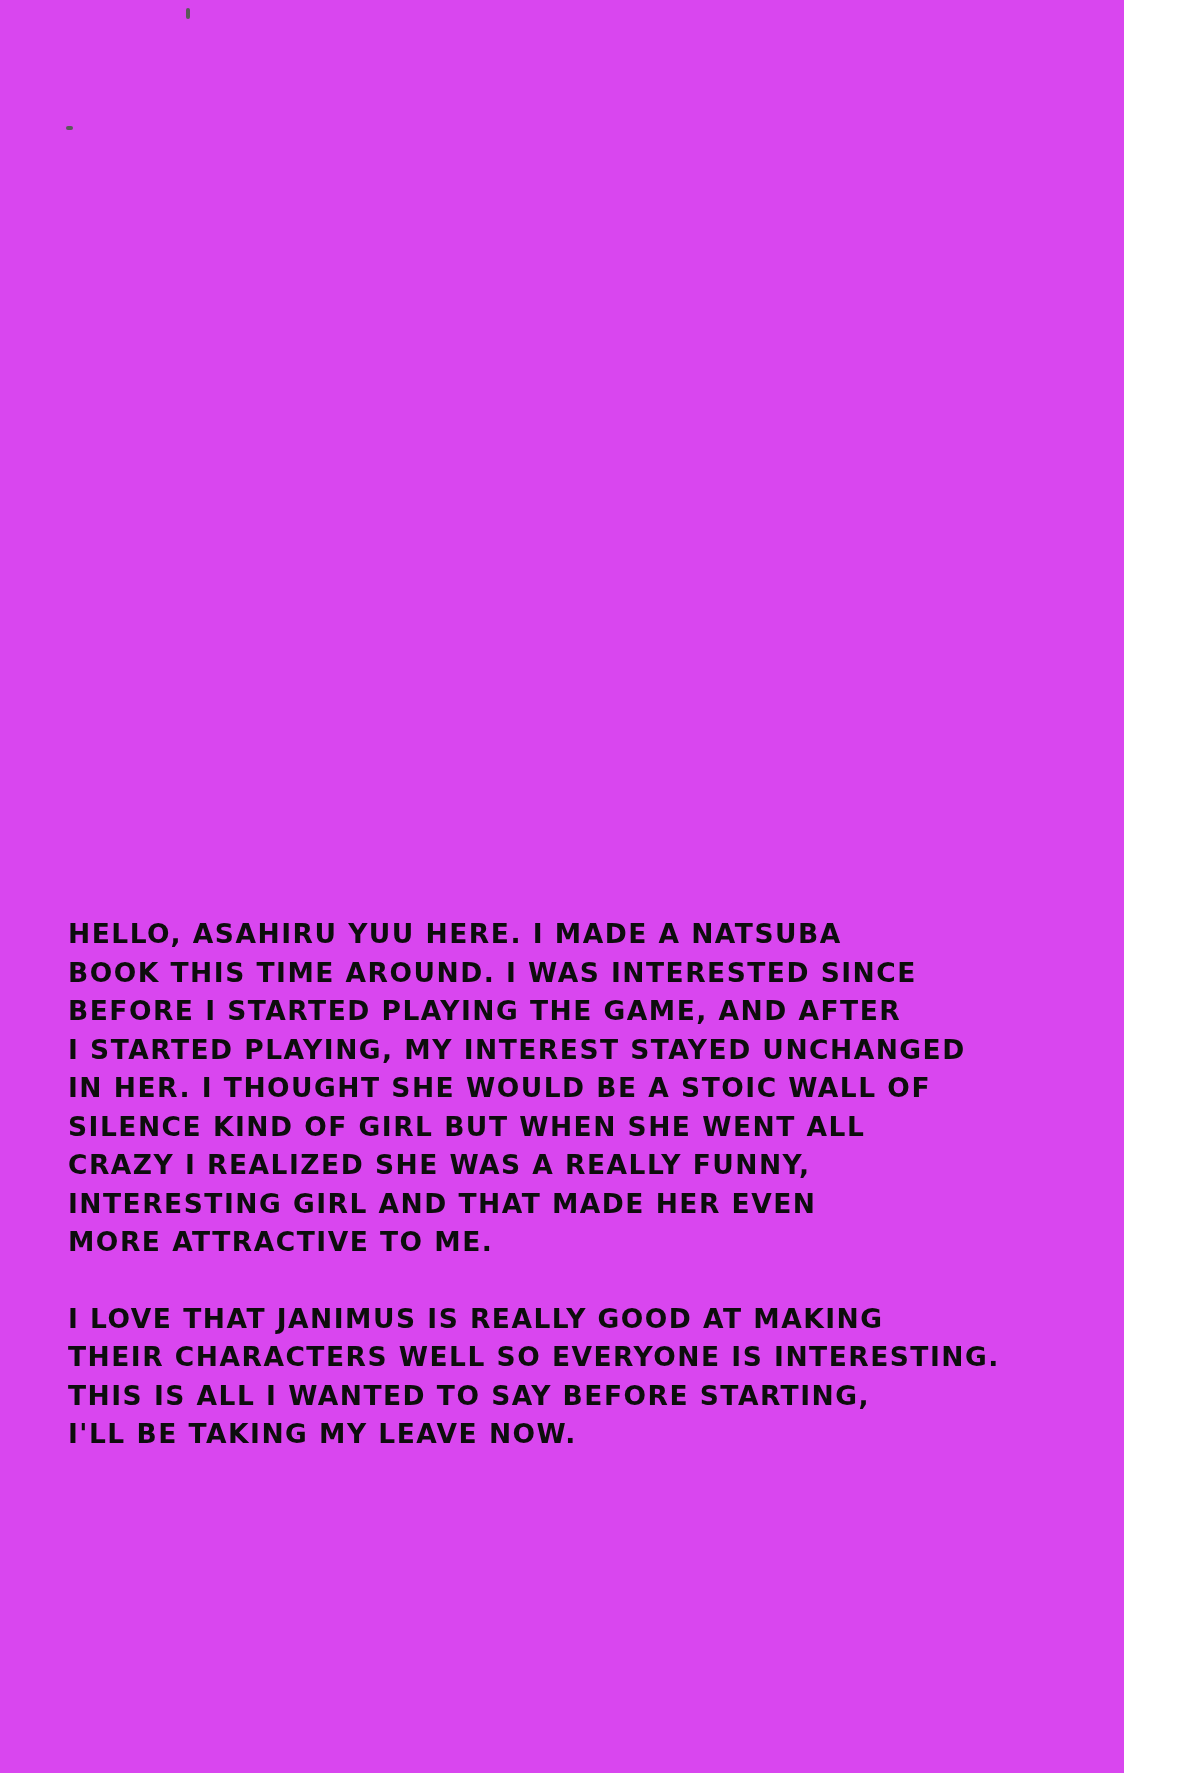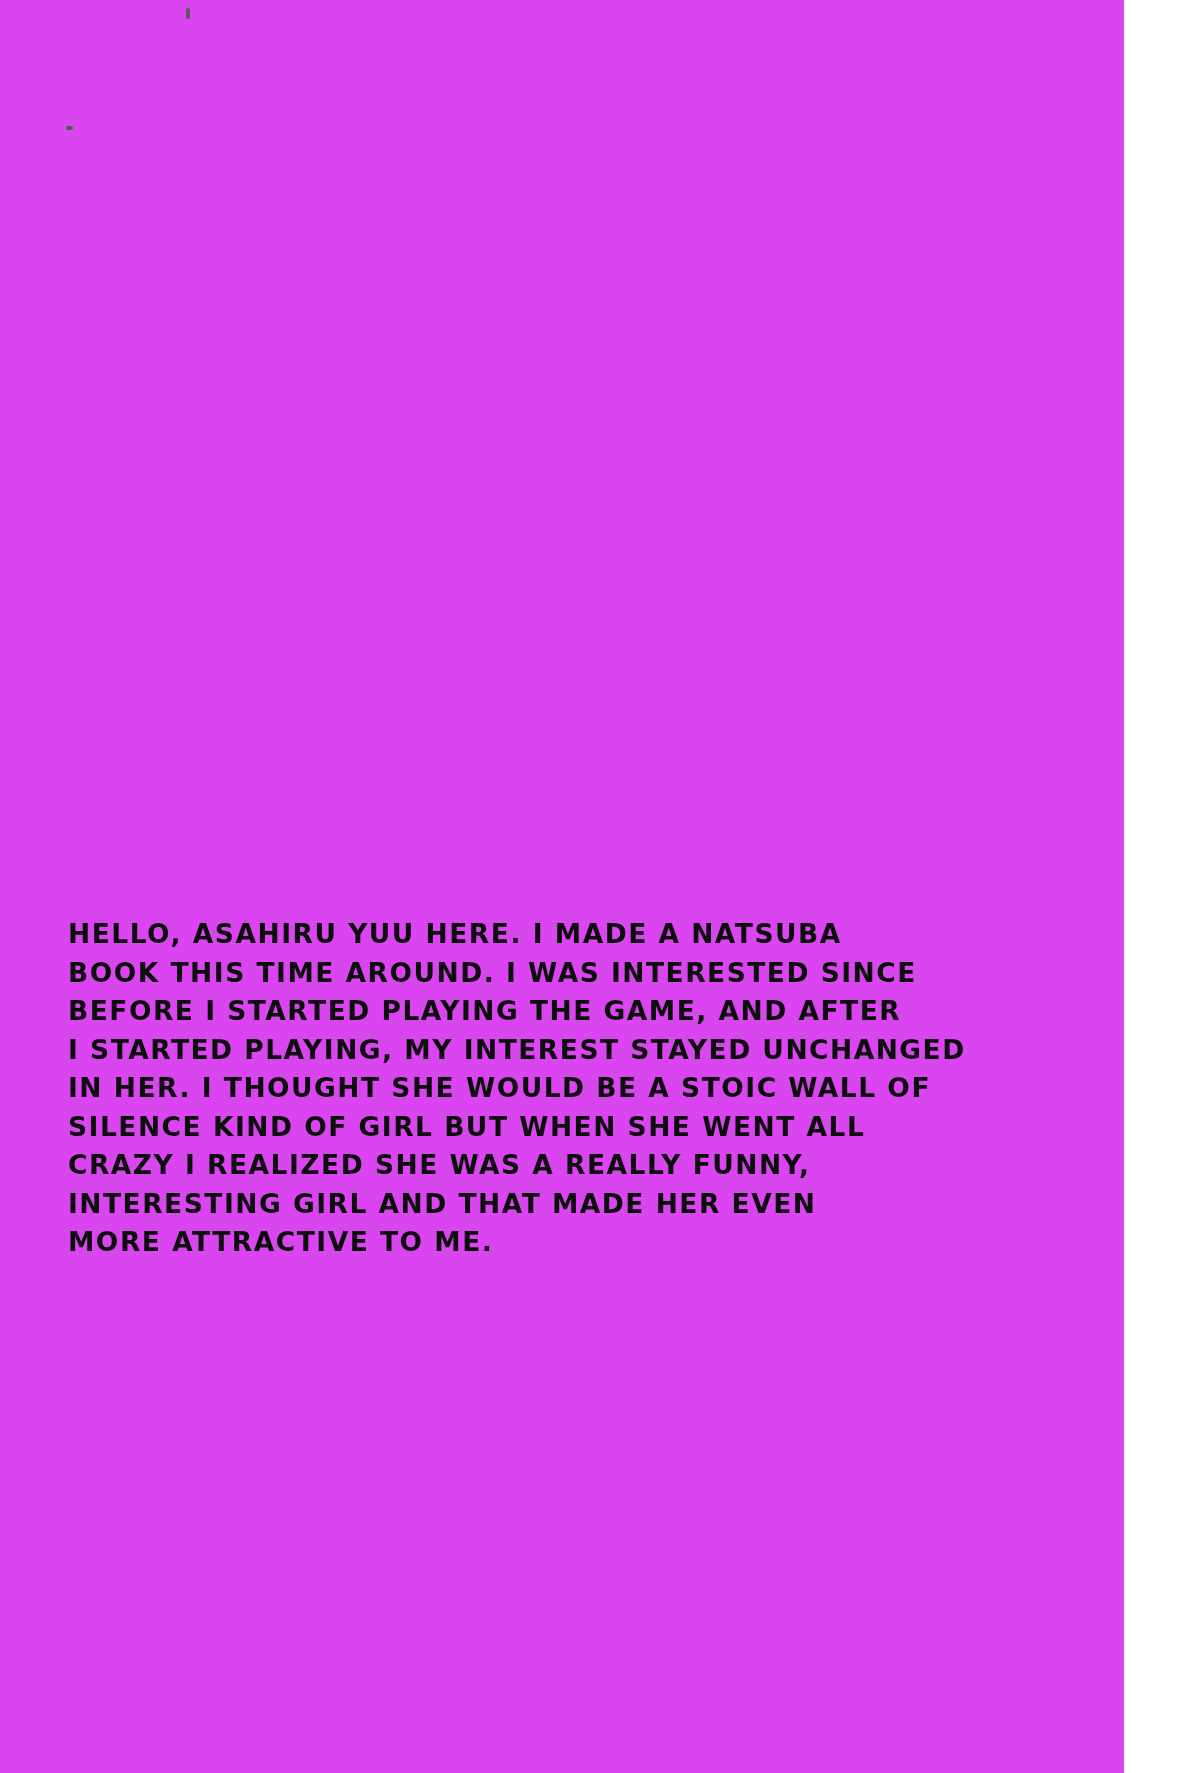--- a/index.html
+++ b/index.html
@@ -55,15 +55,19 @@
   <div class="text-block">
     <p class="para">HELLO, ASAHIRU YUU HERE. I MADE A NATSUBA
 BOOK THIS TIME AROUND. I WAS INTERESTED SINCE
 BEFORE I STARTED PLAYING THE GAME, AND AFTER
 I STARTED PLAYING, MY INTEREST STAYED UNCHANGED
 IN HER. I THOUGHT SHE WOULD BE A STOIC WALL OF
 SILENCE KIND OF GIRL BUT WHEN SHE WENT ALL
 CRAZY I REALIZED SHE WAS A REALLY FUNNY,
 INTERESTING GIRL AND THAT MADE HER EVEN
 MORE ATTRACTIVE TO ME.</p>
+    <p class="para">I LOVE THAT JANIMUS IS REALLY GOOD AT MAKING
+THEIR CHARACTERS WELL SO EVERYONE IS INTERESTING.
+THIS IS ALL I WANTED TO SAY BEFORE STARTING,
+I'LL BE TAKING MY LEAVE NOW.</p>
   </div>
 
 </div>
 
 </body></html>

